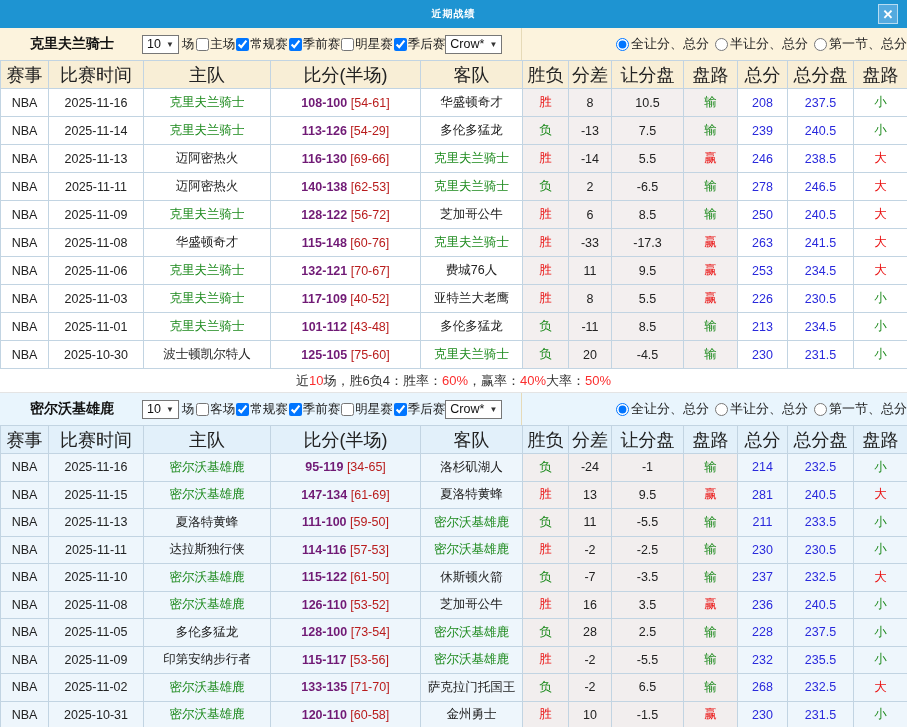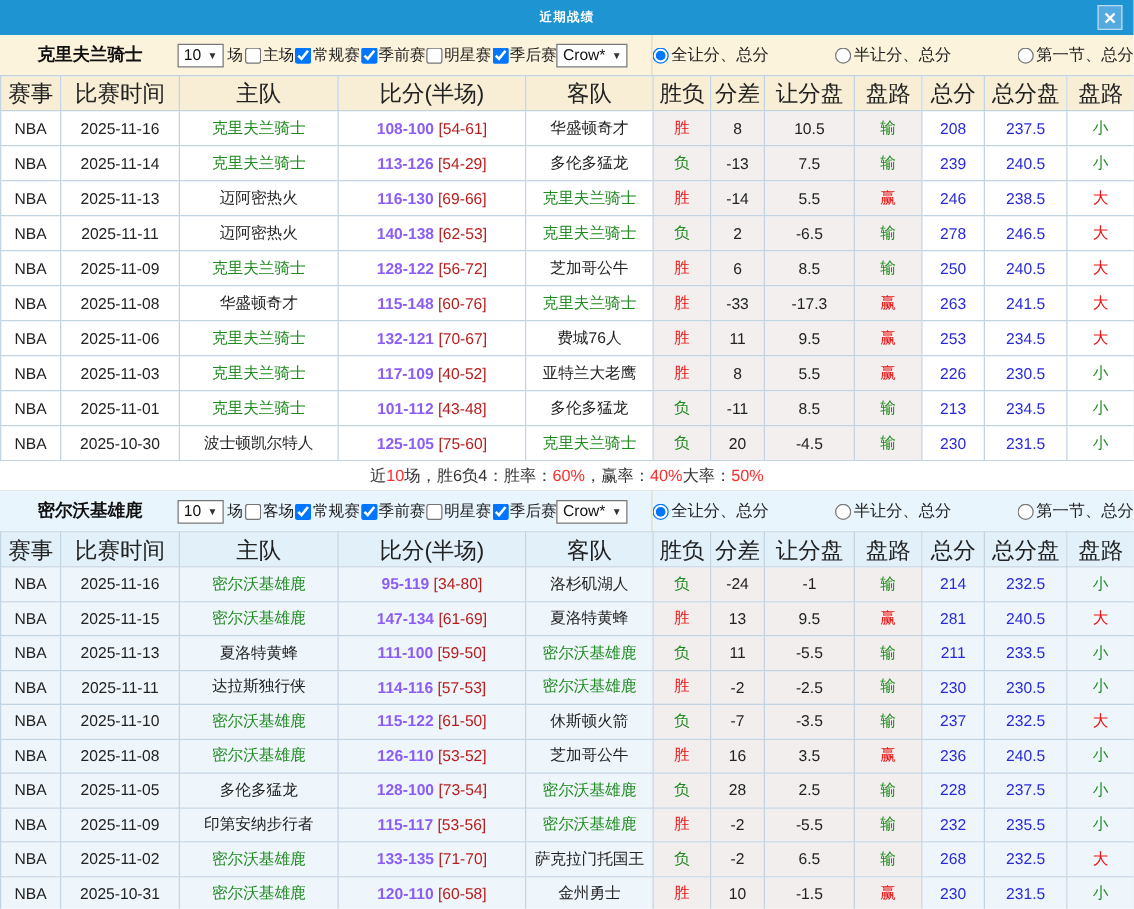--- a/index.html
+++ b/index.html
@@ -24,21 +24,21 @@
   }
 
   
   .section-header { height:32px; display:flex; align-items:center; }
   .sec-cream { background:#fcf3dd; }
   .sec-blue  { background:#e9f5fd; }
   .sh-left {
     display:flex; align-items:center; width:522px; height:100%;
     padding-left:30px; border-right:1px solid #e6dab8; flex:none;
   }
-  .sh-right { flex:1; display:flex; align-items:center; justify-content:space-between; gap:6px; }
+  .sh-right { flex:1; display:flex; align-items:center; justify-content:flex-end; gap:6px; }
   .team-name { font-weight:bold; font-size:14px; color:#111; width:112px; flex:none; }
   .selectbox {
     display:inline-flex; align-items:center; gap:5px; height:19px;
     background:#fff; border:1px solid #777; padding:0 4px; margin-right:3px;
     font-size:12.5px; color:#111; cursor:pointer;
   }
   .selectbox .caret { font-size:8px; color:#333; }
   .suffix { margin-right:1px; }
   .filters { display:flex; align-items:center; }
   .filters label { display:inline-flex; align-items:center; cursor:pointer; }
@@ -53,21 +53,21 @@
   .t1 th { background:#f8eed6; }
   .t2 th { background:#e2f0fa; }
   .t1 td { height:28px; background:#fff; }
   .t2 td { height:27.5px; background:#eef6fc; }
   .t1 td.mid { background:#f3efef; }
   .t2 td.mid { background:#f2eeee; }
   td.green, span.green, td .green { color:#1d8a1d; }
   td.red { color:#ea1212; }
   td.blue { color:#2929dc; }
   .green { color:#1d8a1d; }
-  .score { font-weight:bold; color:#8b5cf6; }
+  .score { font-weight:bold; color:#701a75; }
   .half { color:#b91c1c; }
 
   
   .summary {
     height:24px; display:flex; align-items:center; justify-content:center;
     background:#fff; font-size:13px; border-bottom:1px solid #e4e4e4;
   }
   .summary .dark { color:#333; }
   .summary .red { color:#fb2e2e; }
 </style>
@@ -403,21 +403,21 @@
             <th>总分</th>
             <th>总分盘</th>
             <th>盘路</th>
           </tr>
       </thead>
       <tbody>
           <tr>
             <td>NBA</td>
             <td>2025-11-16</td>
             <td class="green">密尔沃基雄鹿</td>
-            <td><span class="score">95-119</span><span class="half"> [34-80]</span></td>
+            <td><span class="score">95-119</span><span class="half"> [34-65]</span></td>
             <td>洛杉矶湖人</td>
             <td class="mid green">负</td>
             <td class="mid">-24</td>
             <td class="mid">-1</td>
             <td class="mid green">输</td>
             <td class="blue">214</td>
             <td class="blue">232.5</td>
             <td class="green">小</td>
           </tr>
           <tr>

